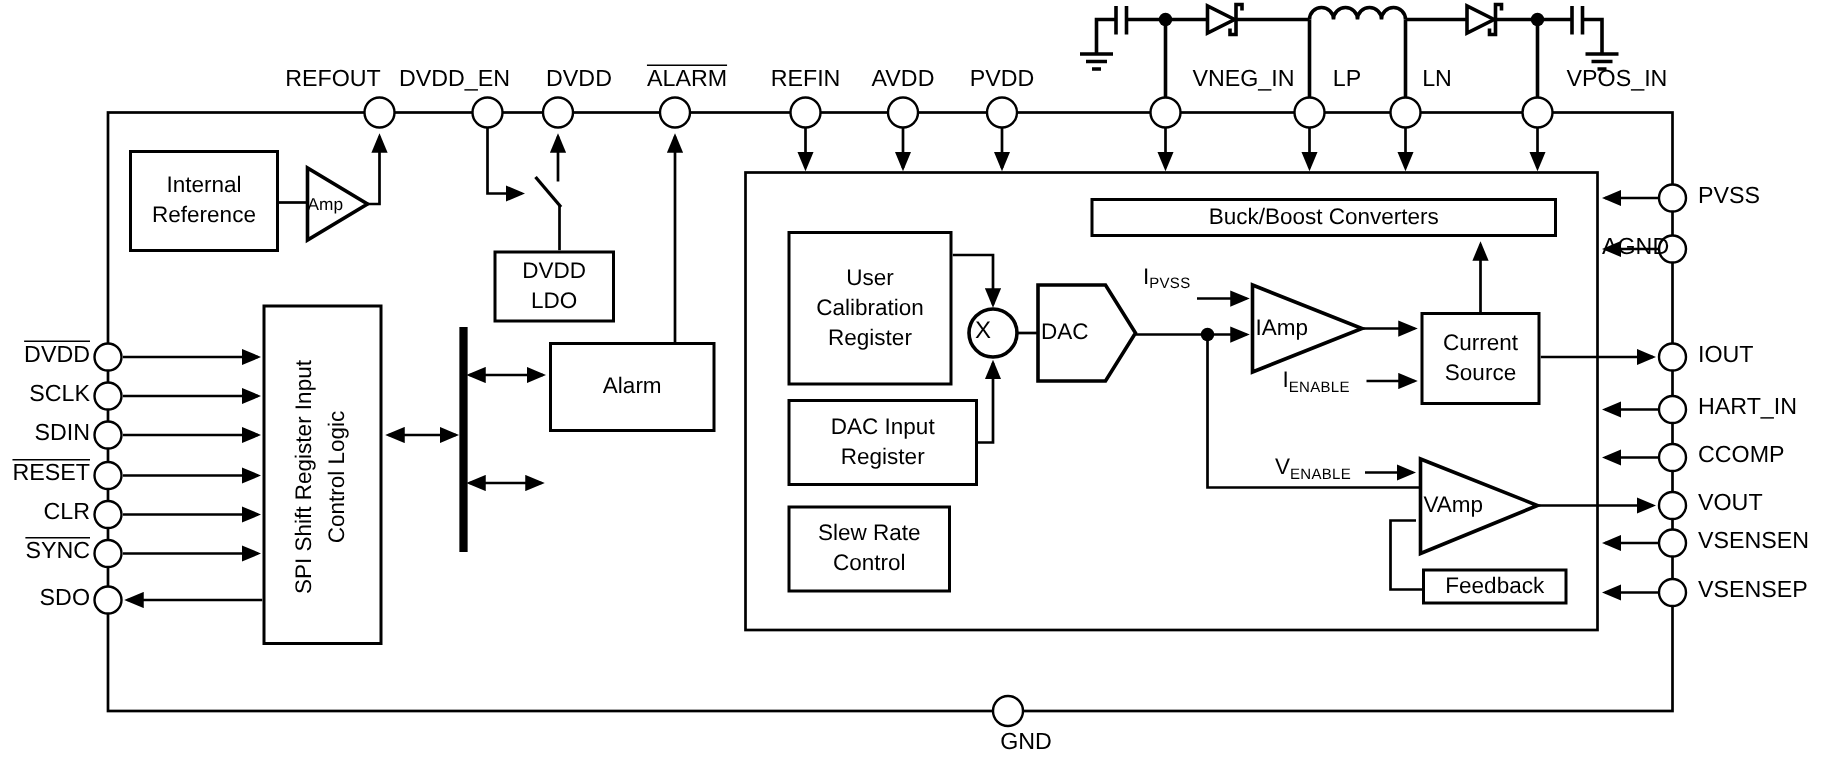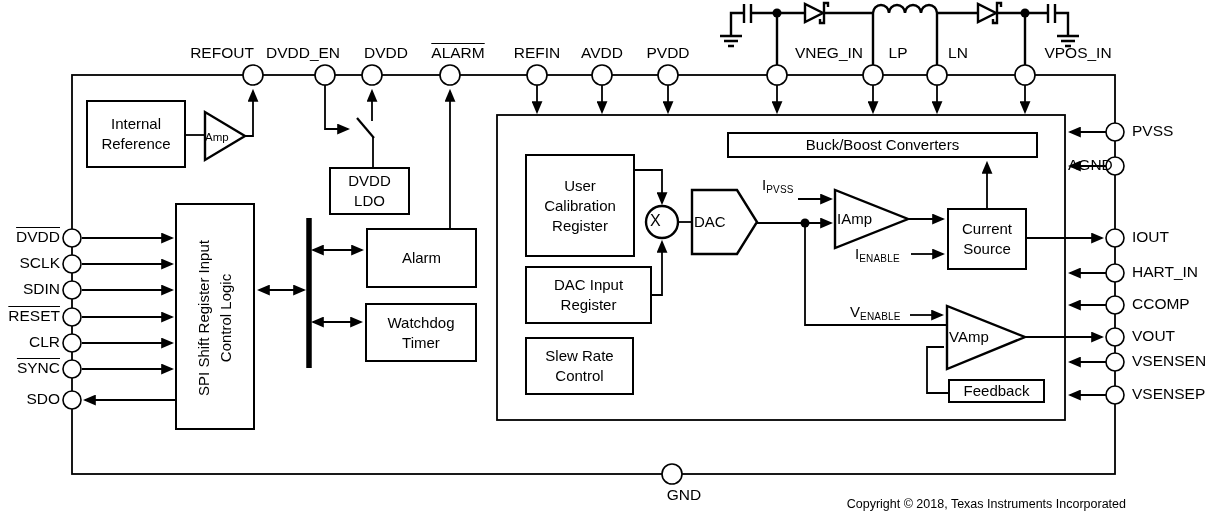--- a/index.html
+++ b/index.html
@@ -157,22 +157,20 @@
 Reference</span></div>
   <div class="blk" style="left:329px;top:167px;width:81px;height:48px"><span>DVDD
 LDO</span></div>
   <div class="blk" style="left:175px;top:203px;width:80px;height:227px">
     <div class="spi-rot">
       <div>SPI Shift Register Input</div>
       <div>Control Logic</div>
     </div>
   </div>
   <div class="blk" style="left:366px;top:228px;width:111px;height:60px"><span>Alarm</span></div>
-  <div class="blk" style="left:365px;top:303px;width:112px;height:59px"><span>Watchdog
-Timer</span></div>
   <div class="blk" style="left:525px;top:154px;width:110px;height:103px"><span>User
 Calibration
 Register</span></div>
   <div class="blk" style="left:525px;top:266px;width:127px;height:58px"><span>DAC Input
 Register</span></div>
   <div class="blk" style="left:525px;top:337px;width:109px;height:58px"><span>Slew Rate
 Control</span></div>
   <div class="blk" style="left:727px;top:132px;width:311px;height:26px"><span>Buck/Boost Converters</span></div>
   <div class="blk" style="left:947px;top:208px;width:80px;height:62px"><span>Current
 Source</span></div>
@@ -212,15 +210,14 @@
   <div class="lbl pin-right" style="left:1132px;top:327px">VOUT</div>
   <div class="lbl pin-right" style="left:1132px;top:352px">VSENSEN</div>
   <div class="lbl pin-right" style="left:1132px;top:385px">VSENSEP</div>
 
   <div class="gnd-label" style="left:672px;top:486px">GND</div>
 
   <div class="sig" style="left:762px;top:176px"><span>I</span><span class="sub">PVSS</span></div>
   <div class="sig" style="left:855px;top:245px"><span>I</span><span class="sub">ENABLE</span></div>
   <div class="sig" style="left:850px;top:303px"><span>V</span><span class="sub">ENABLE</span></div>
 
-  <div class="copyright">Copyright © 2018, Texas Instruments Incorporated</div>
 
 </div>
 
 </body></html>

